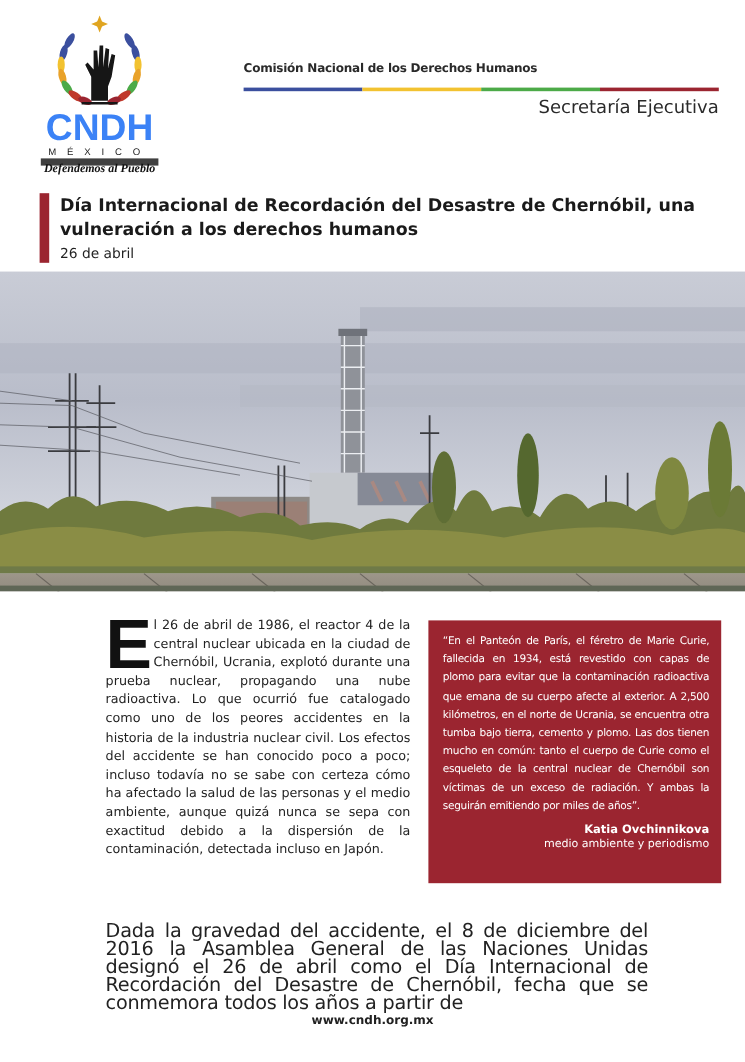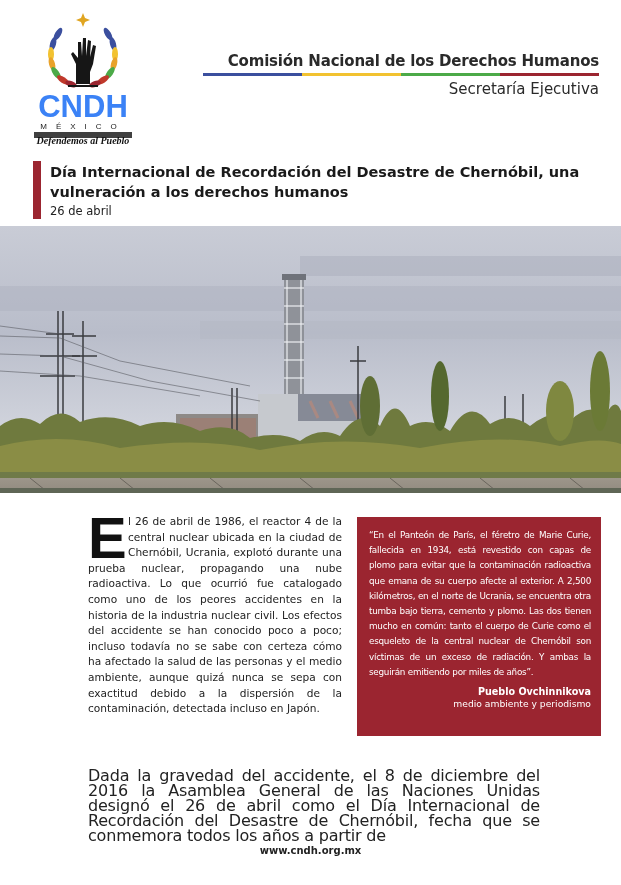--- a/index.html
+++ b/index.html
@@ -5,21 +5,21 @@
   html, body { margin:0; padding:0; }
   body { width:621px; height:885px; background:#ffffff; position:relative; overflow:hidden; font-family:"DejaVu Sans", sans-serif; color:#1f1f1f; }
   .abs { position:absolute; }
   
   #logo { left:28px; top:12px; width:110px; height:130px; }
   .logo-mark { position:absolute; left:10px; top:0; width:90px; height:80px; }
   .logo-cndh { position:absolute; left:0; top:80px; width:110px; text-align:center; font-family:"Liberation Sans", sans-serif; font-weight:bold; font-size:31px; letter-spacing:0px; color:#3b82f6; line-height:30px; }
   .logo-mexico { position:absolute; left:6px; top:110px; width:98px; text-align:center; font-family:"Liberation Sans", sans-serif; font-size:8px; letter-spacing:9px; color:#222; line-height:9px; border-bottom:6px solid #404040; padding-bottom:1px; }
   .logo-tag { position:absolute; left:0; top:123px; width:110px; text-align:center; font-family:"Liberation Serif", serif; font-style:italic; font-weight:bold; font-size:10px; color:#111; }
   
-  #org-name { left:203px; top:52px; width:396px; text-align:right; font-family:"DejaVu Sans", sans-serif; font-weight:bold; font-size:15px; color:#2a2a2a; letter-spacing:-0.2px; white-space:nowrap; }
+  #org-name { left:203px; top:52px; width:396px; text-align:left; font-family:"DejaVu Sans", sans-serif; font-weight:bold; font-size:10px; color:#2a2a2a; letter-spacing:-0.2px; white-space:nowrap; }
   #color-rule { left:203px; top:73px; width:396px; height:3px; display:flex; }
   #color-rule span { flex:1; height:3px; }
   #org-sub { left:300px; top:80px; width:299px; text-align:right; font-family:"DejaVu Sans", sans-serif; font-size:15px; color:#2a2a2a; white-space:nowrap; }
   
   #title-bar { left:33px; top:161px; width:8px; height:58px; }
   #article-title { left:50px; top:162px; width:540px; font-family:"DejaVu Sans", sans-serif; font-weight:bold; font-size:14.5px; line-height:20px; color:#1a1a1a; }
   #article-date { left:50px; top:204px; font-family:"DejaVu Sans", sans-serif; font-size:11.5px; color:#222;text-align:center; }
   
   #photo { left:0; top:226px; width:621px; height:267px; overflow:hidden; }
   
@@ -177,21 +177,21 @@
   </svg>
 </div>
 
 <div id="dropcap" class="abs">E</div>
 <div id="body-col" class="abs">
   <span class="float-space"></span><span>l 26 de abril de 1986, el reactor 4 de la central nuclear ubicada en la ciudad de Chernóbil, Ucrania, explotó durante una prueba nuclear, propagando una nube radioactiva. Lo que ocurrió fue catalogado como uno de los peores accidentes en la historia de la industria nuclear civil. Los efectos del accidente se han conocido poco a poco; incluso todavía no se sabe con certeza cómo ha afectado la salud de las personas y el medio ambiente, aunque quizá nunca se sepa con exactitud debido a la dispersión de la contaminación, detectada incluso en Japón.</span>
 </div>
 
 <div id="quote-box" class="abs" style="background:#9b2530">
   <div id="quote-text">“En el Panteón de París, el féretro de Marie Curie, fallecida en 1934, está revestido con capas de plomo para evitar que la contaminación radioactiva que emana de su cuerpo afecte al exterior. A 2,500 kilómetros, en el norte de Ucrania, se encuentra otra tumba bajo tierra, cemento y plomo. Las dos tienen mucho en común: tanto el cuerpo de Curie como el esqueleto de la central nuclear de Chernóbil son víctimas de un exceso de radiación. Y ambas la seguirán emitiendo por miles de años”.</div>
-  <div id="quote-author">Pueblo Ovchinnikova</div>
+  <div id="quote-author">Katia Ovchinnikova</div>
   <div id="quote-role">
     <div>medio ambiente y periodismo</div>
   </div>
 </div>
 
 <div id="para2" class="abs">Dada la gravedad del accidente, el 8 de diciembre del 2016 la Asamblea General de las Naciones Unidas designó el 26 de abril como el Día Internacional de Recordación del Desastre de Chernóbil, fecha que se conmemora todos los años a partir de</div>
 
 <div id="footer-url" class="abs">www.cndh.org.mx</div>
 
 </body></html>

